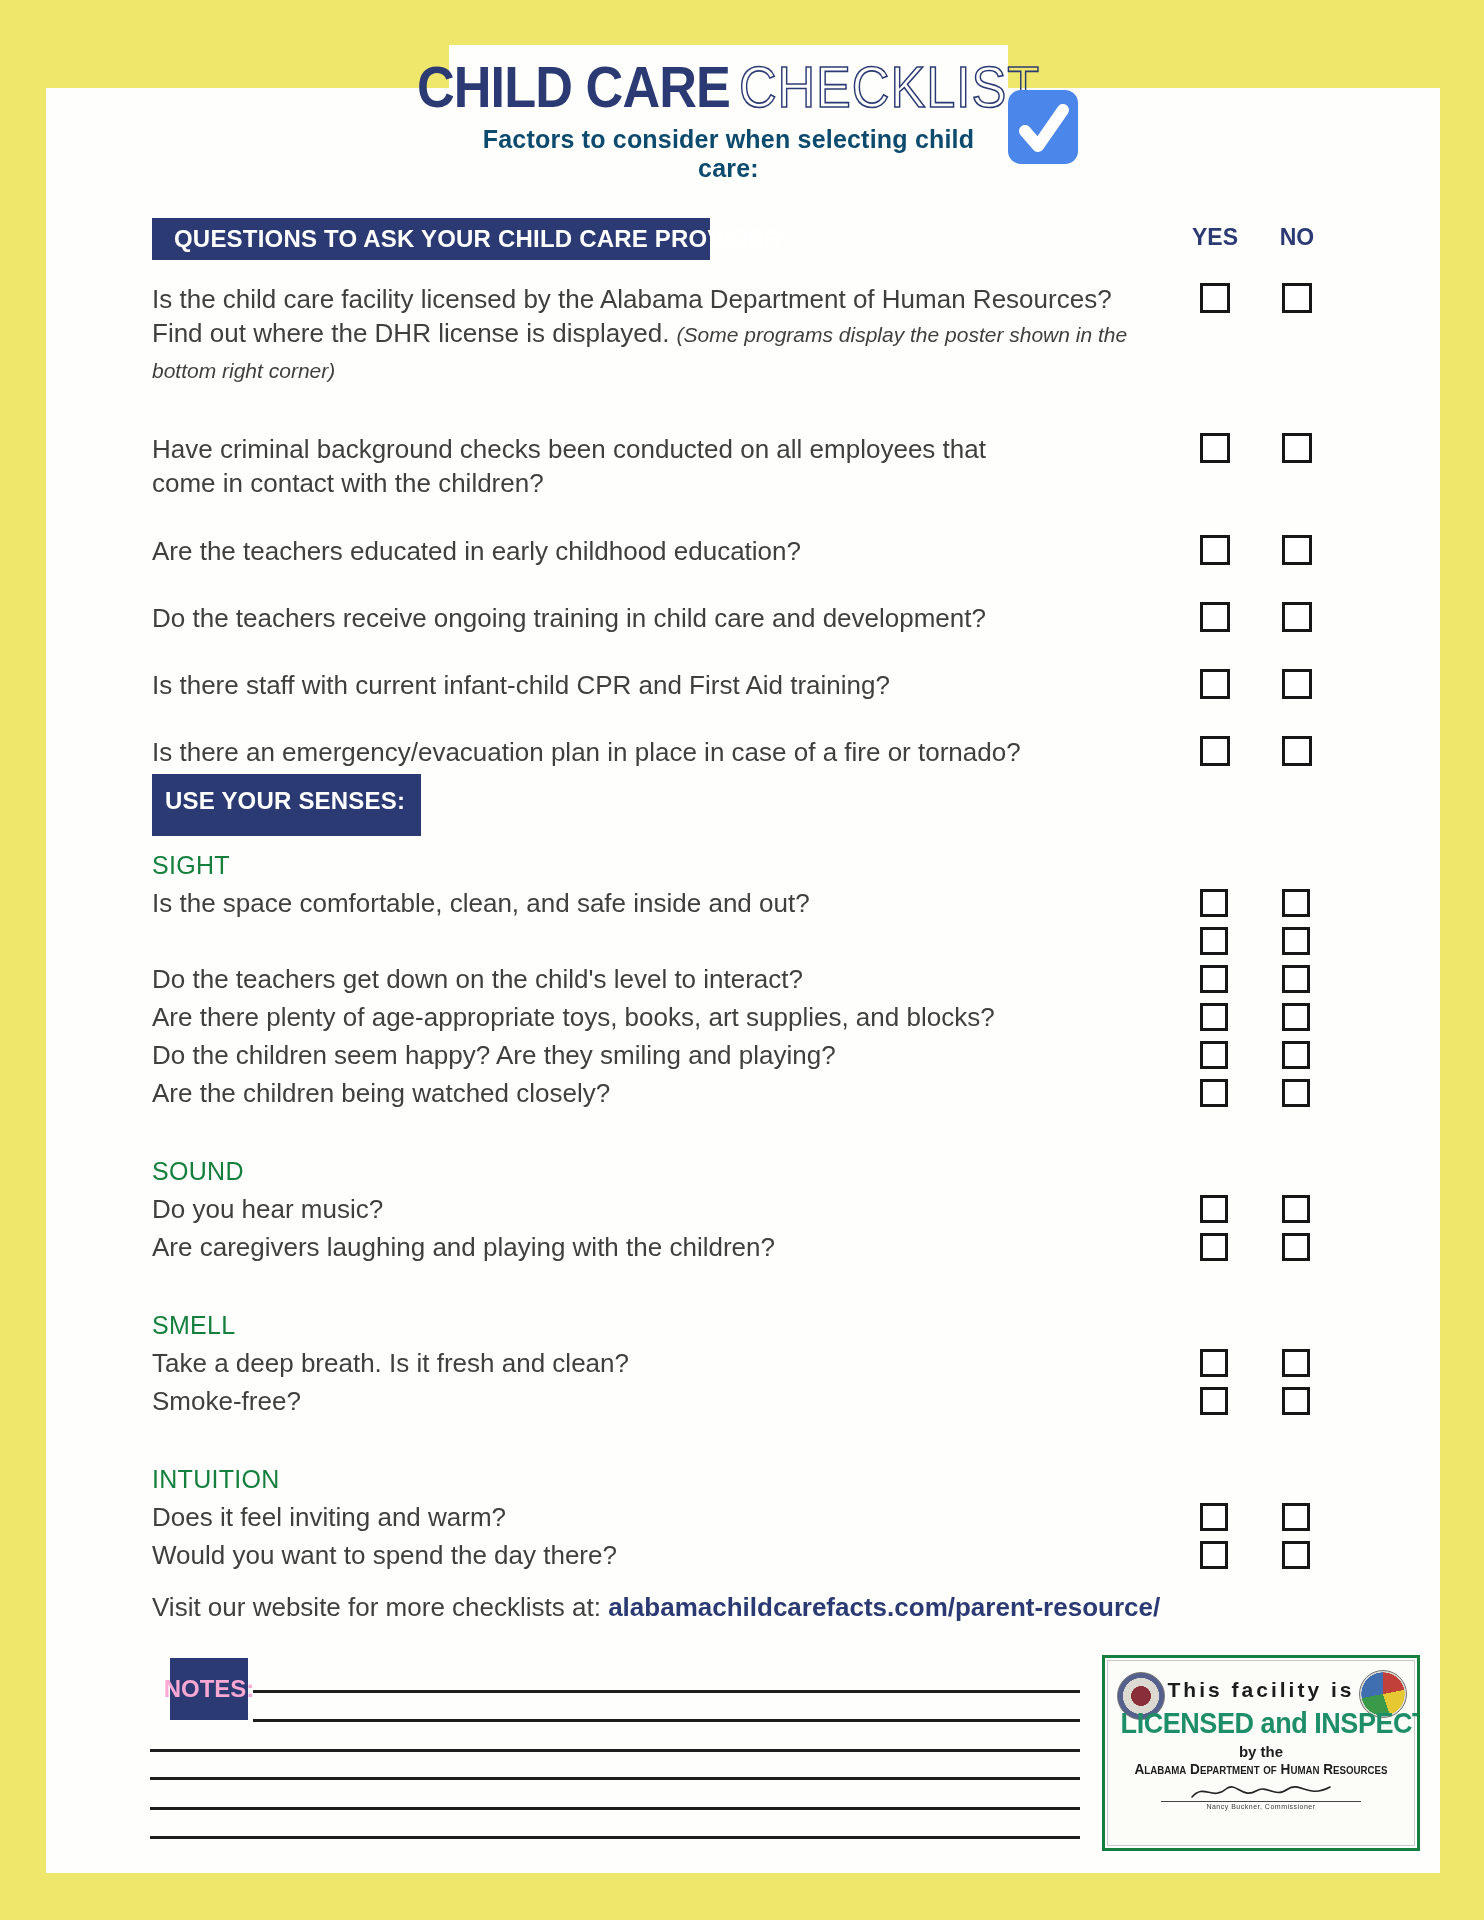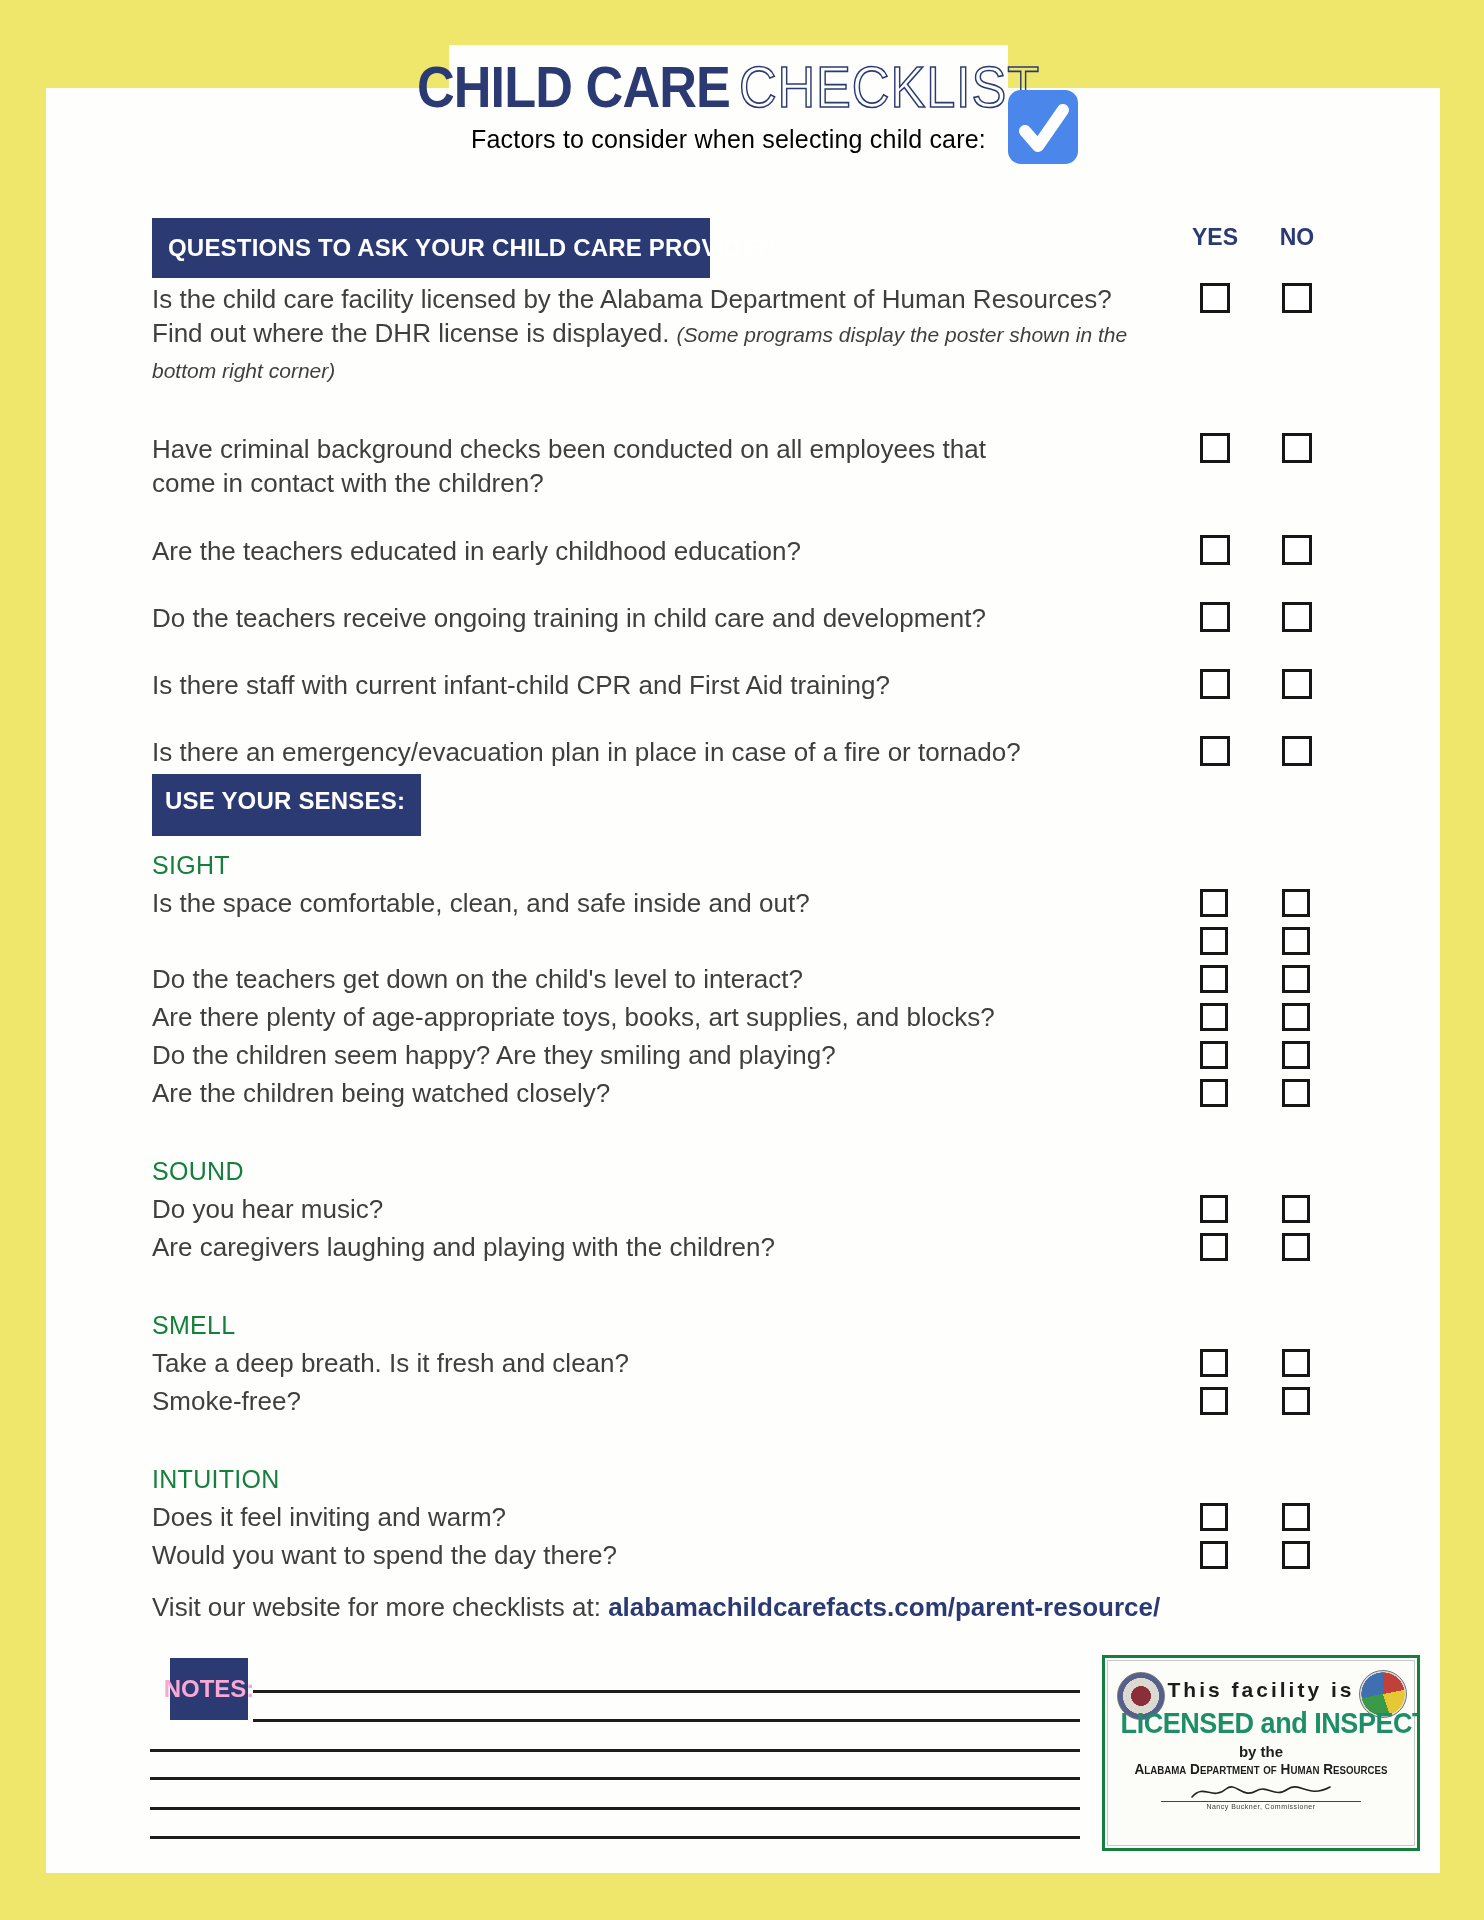--- a/index.html
+++ b/index.html
@@ -29,31 +29,31 @@
   }
   .title-bold{font-weight:bold;color:#2B3A73;letter-spacing:-1px;}
   .title-light{
     font-weight:normal;color:transparent;
     -webkit-text-stroke:1.6px #2B3A73;letter-spacing:1px;
   }
   @supports not (-webkit-text-stroke:1px #000){
     .title-light{color:#2B3A73;}
   }
   .subtitle{
-    margin-top:8px;color:#000000;font-size:25px;font-weight:normal;letter-spacing:.2px;
+    margin-top:8px;color:#0c4a6e;font-size:25px;font-weight:bold;letter-spacing:.2px;
   }
   .check-icon{position:absolute;left:1008px;top:90px;width:70px;height:74px;}
 
   
   .banner{
     background:#2B3A73;color:#FFFFFF;font-weight:bold;
     display:flex;align-items:center;
     letter-spacing:.2px;white-space:nowrap;
   }
-  .q-banner{position:absolute;left:106px;top:130px;width:558px;height:60px;font-size:24px;padding-left:16px;box-sizing:border-box;}
+  .q-banner{position:absolute;left:106px;top:130px;width:558px;height:42px;font-size:24px;padding-left:22px;box-sizing:border-box;}
   .yesno{position:absolute;top:136px;width:46px;text-align:center;color:#2B3A73;font-weight:bold;font-size:23px;}
   .yes-label{left:1146px;}
   .no-label{left:1228px;}
 
   
   .questions-list{position:absolute;left:106px;top:194px;width:1182px;}
   .q-row{position:relative;min-height:34px;margin-bottom:33px;}
   .q-row.first{margin-bottom:44px;}
   .q-row.two{margin-bottom:34px;}
   .q-text{width:1010px;color:#3F3F3F;font-size:26px;line-height:34px;}

